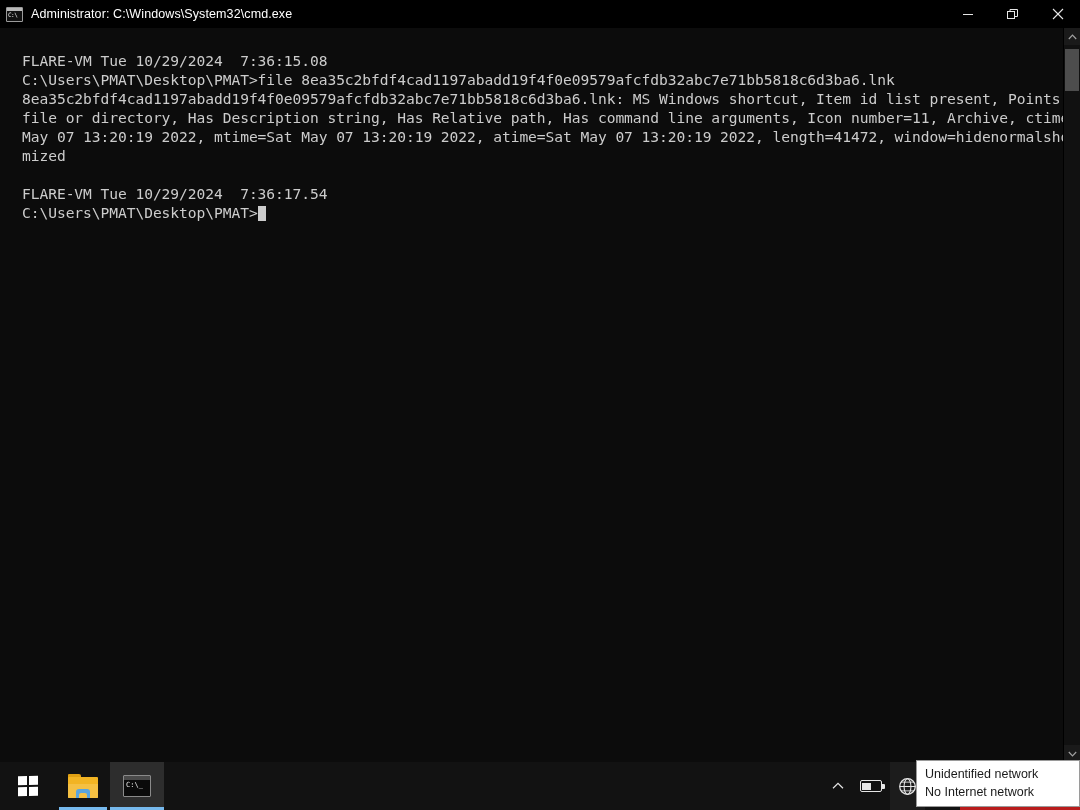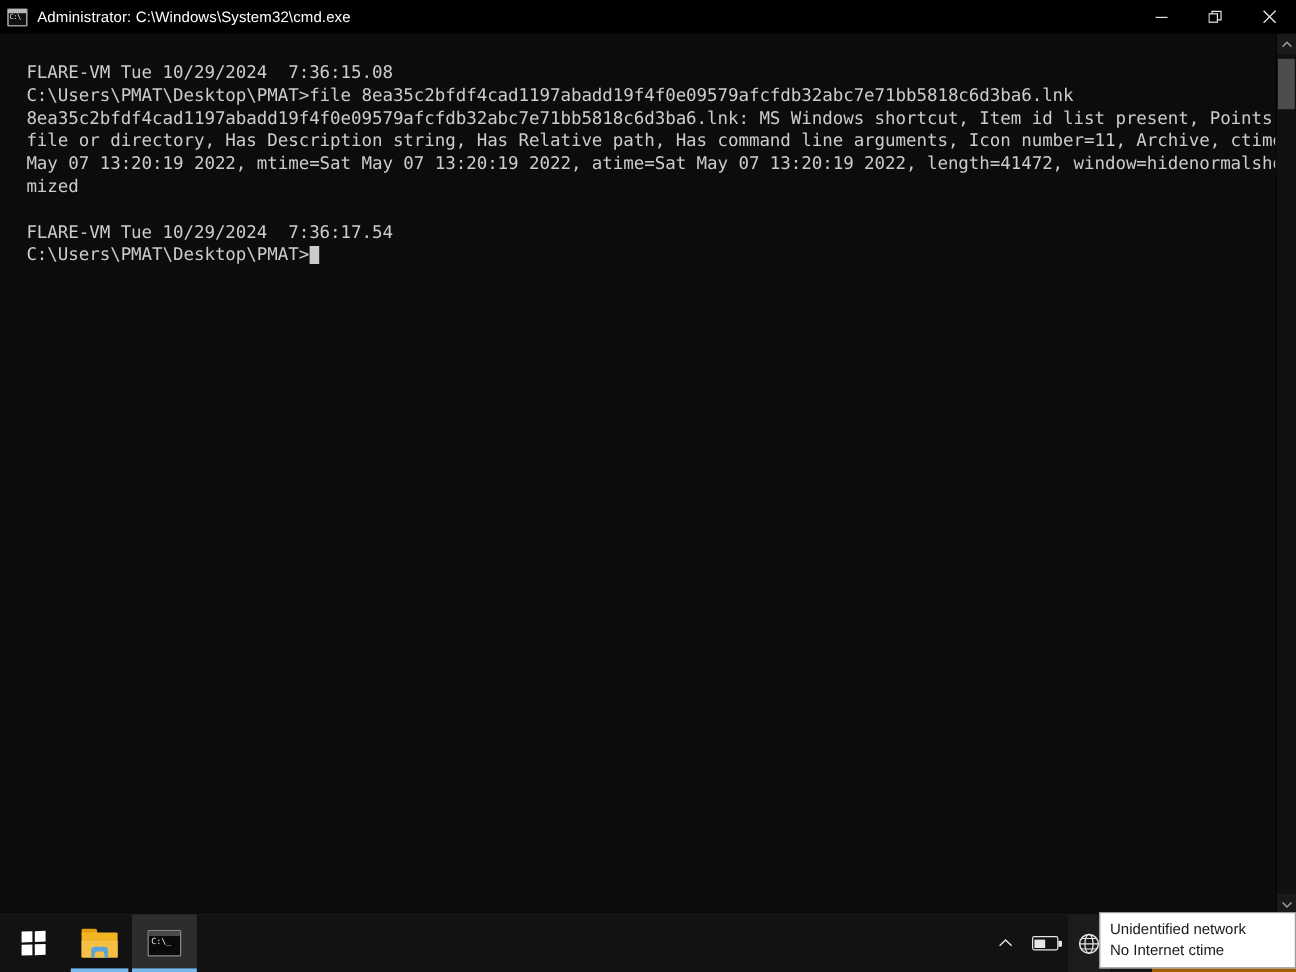--- a/index.html
+++ b/index.html
@@ -13,21 +13,21 @@
     overflow: hidden;
     font-family: "Liberation Sans", sans-serif;
     position: relative;
     -webkit-font-smoothing: antialiased;
   }
 
   
   #desktop {
     position: absolute;
     inset: 0;
-    background: #a16207;
+    background: #b91c1c;
   }
 
   
   #console-window {
     position: absolute;
     left: 0;
     top: 0;
     width: 1080px;
     height: 762px;
     background: #0c0c0c;
@@ -442,16 +442,16 @@
       <div id="clock">
         <div></div>
         <div>24</div>
       </div>
 
     </div>
   </div>
 
   <div id="network-tooltip">
     <div>Unidentified network</div>
-    <div>No Internet ctime</div>
+    <div>No Internet network</div>
   </div>
 
 </div>
 
 </body></html>

